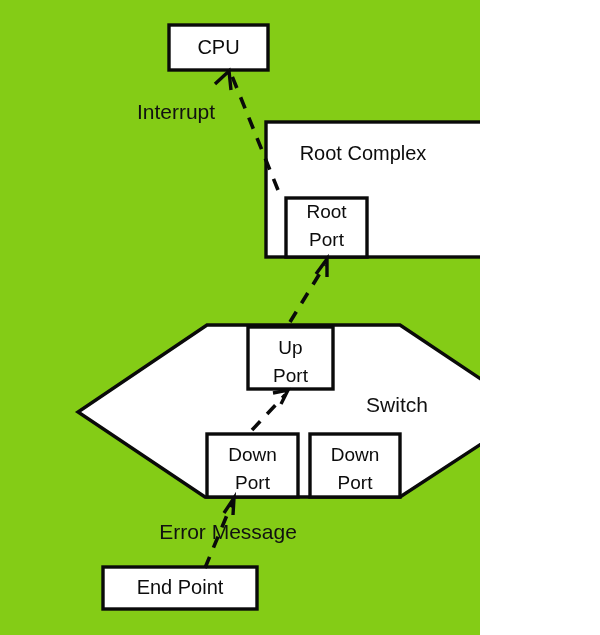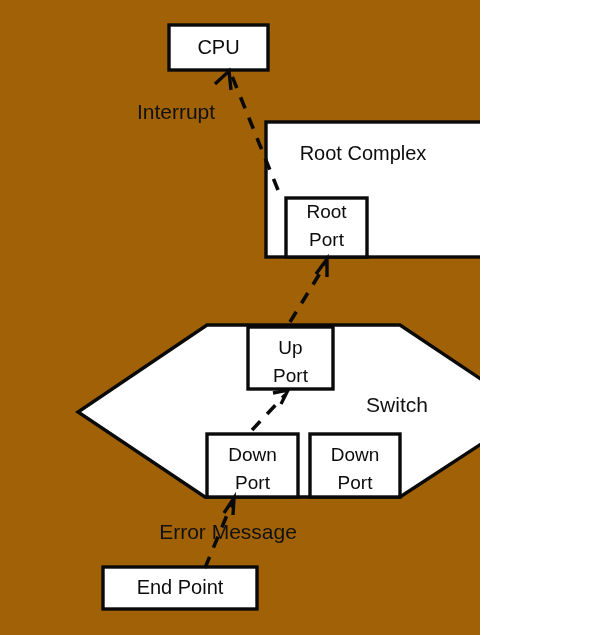--- a/index.html
+++ b/index.html
@@ -4,21 +4,21 @@
 <style>
   html, body {
     margin: 0;
     padding: 0;
     background: #ffffff;
   }
   #canvas {
     position: relative;
     width: 480px;
     height: 635px;
-    background: #a16207;
+    background: #84cc16;
     overflow: hidden;
     font-family: "Liberation Sans", sans-serif;
   }
   #diagram-svg {
     position: absolute;
     left: 0;
     top: 0;
     width: 600px;
     height: 635px;
   }

